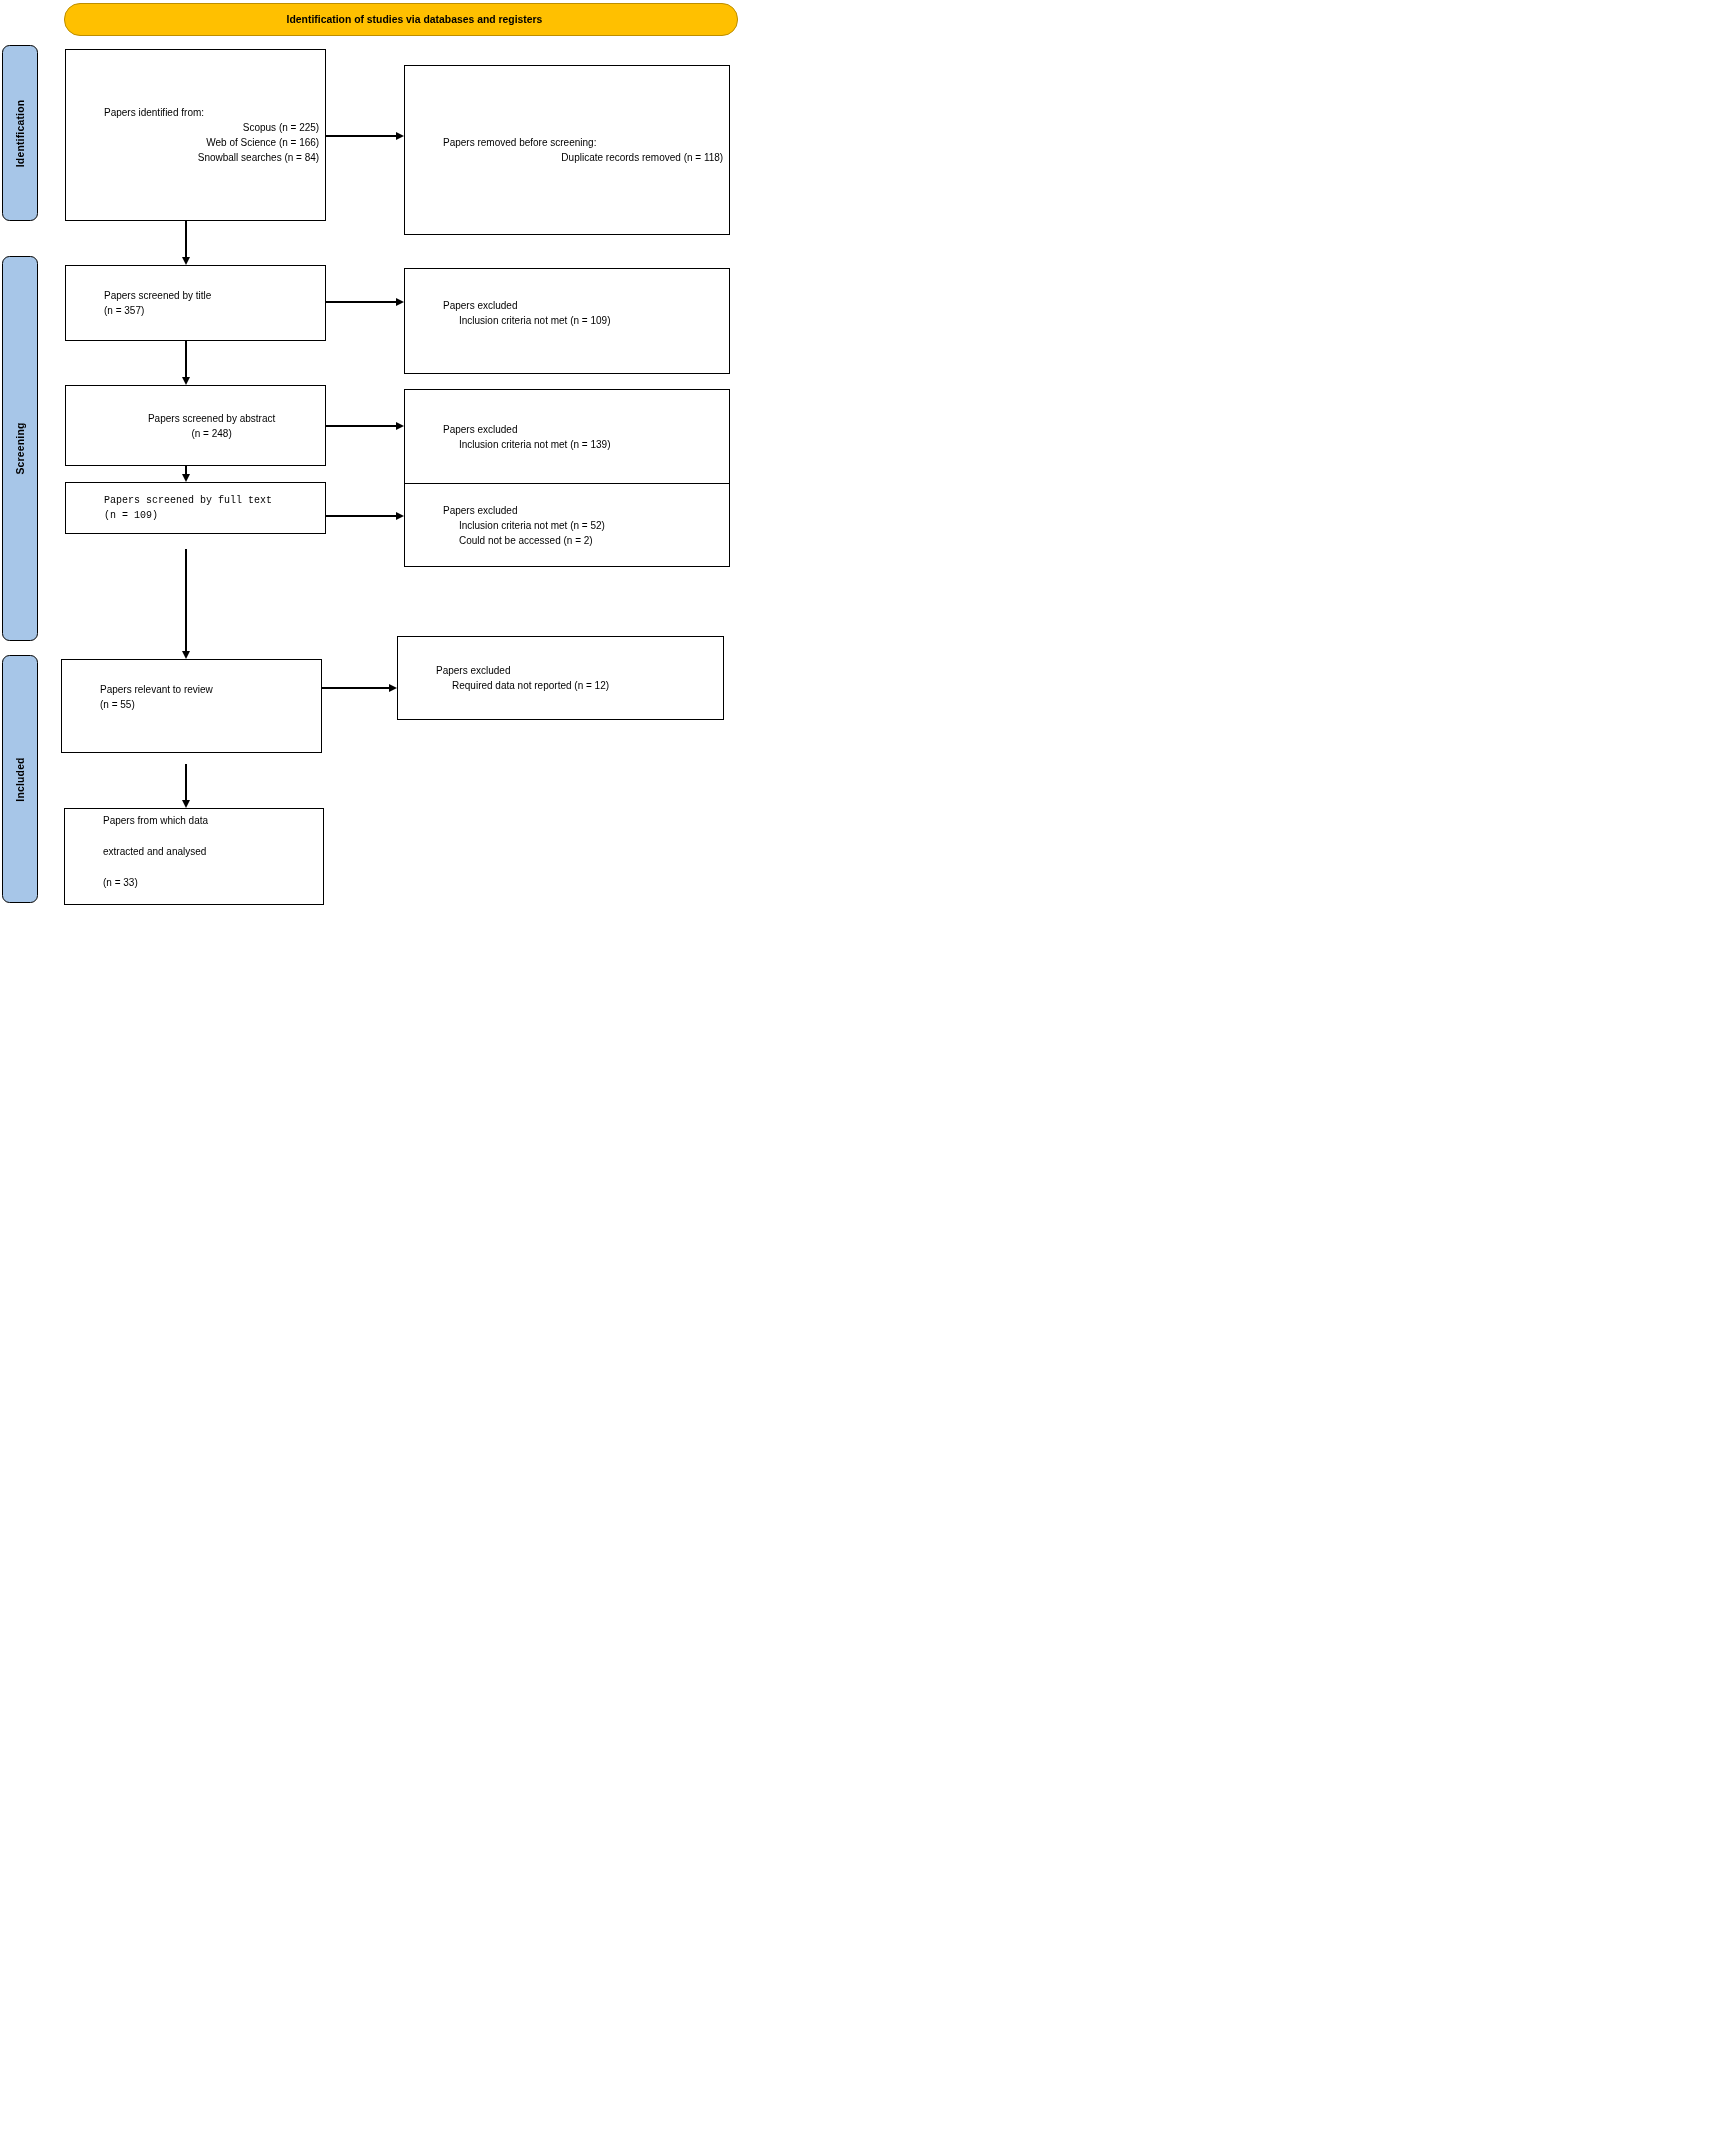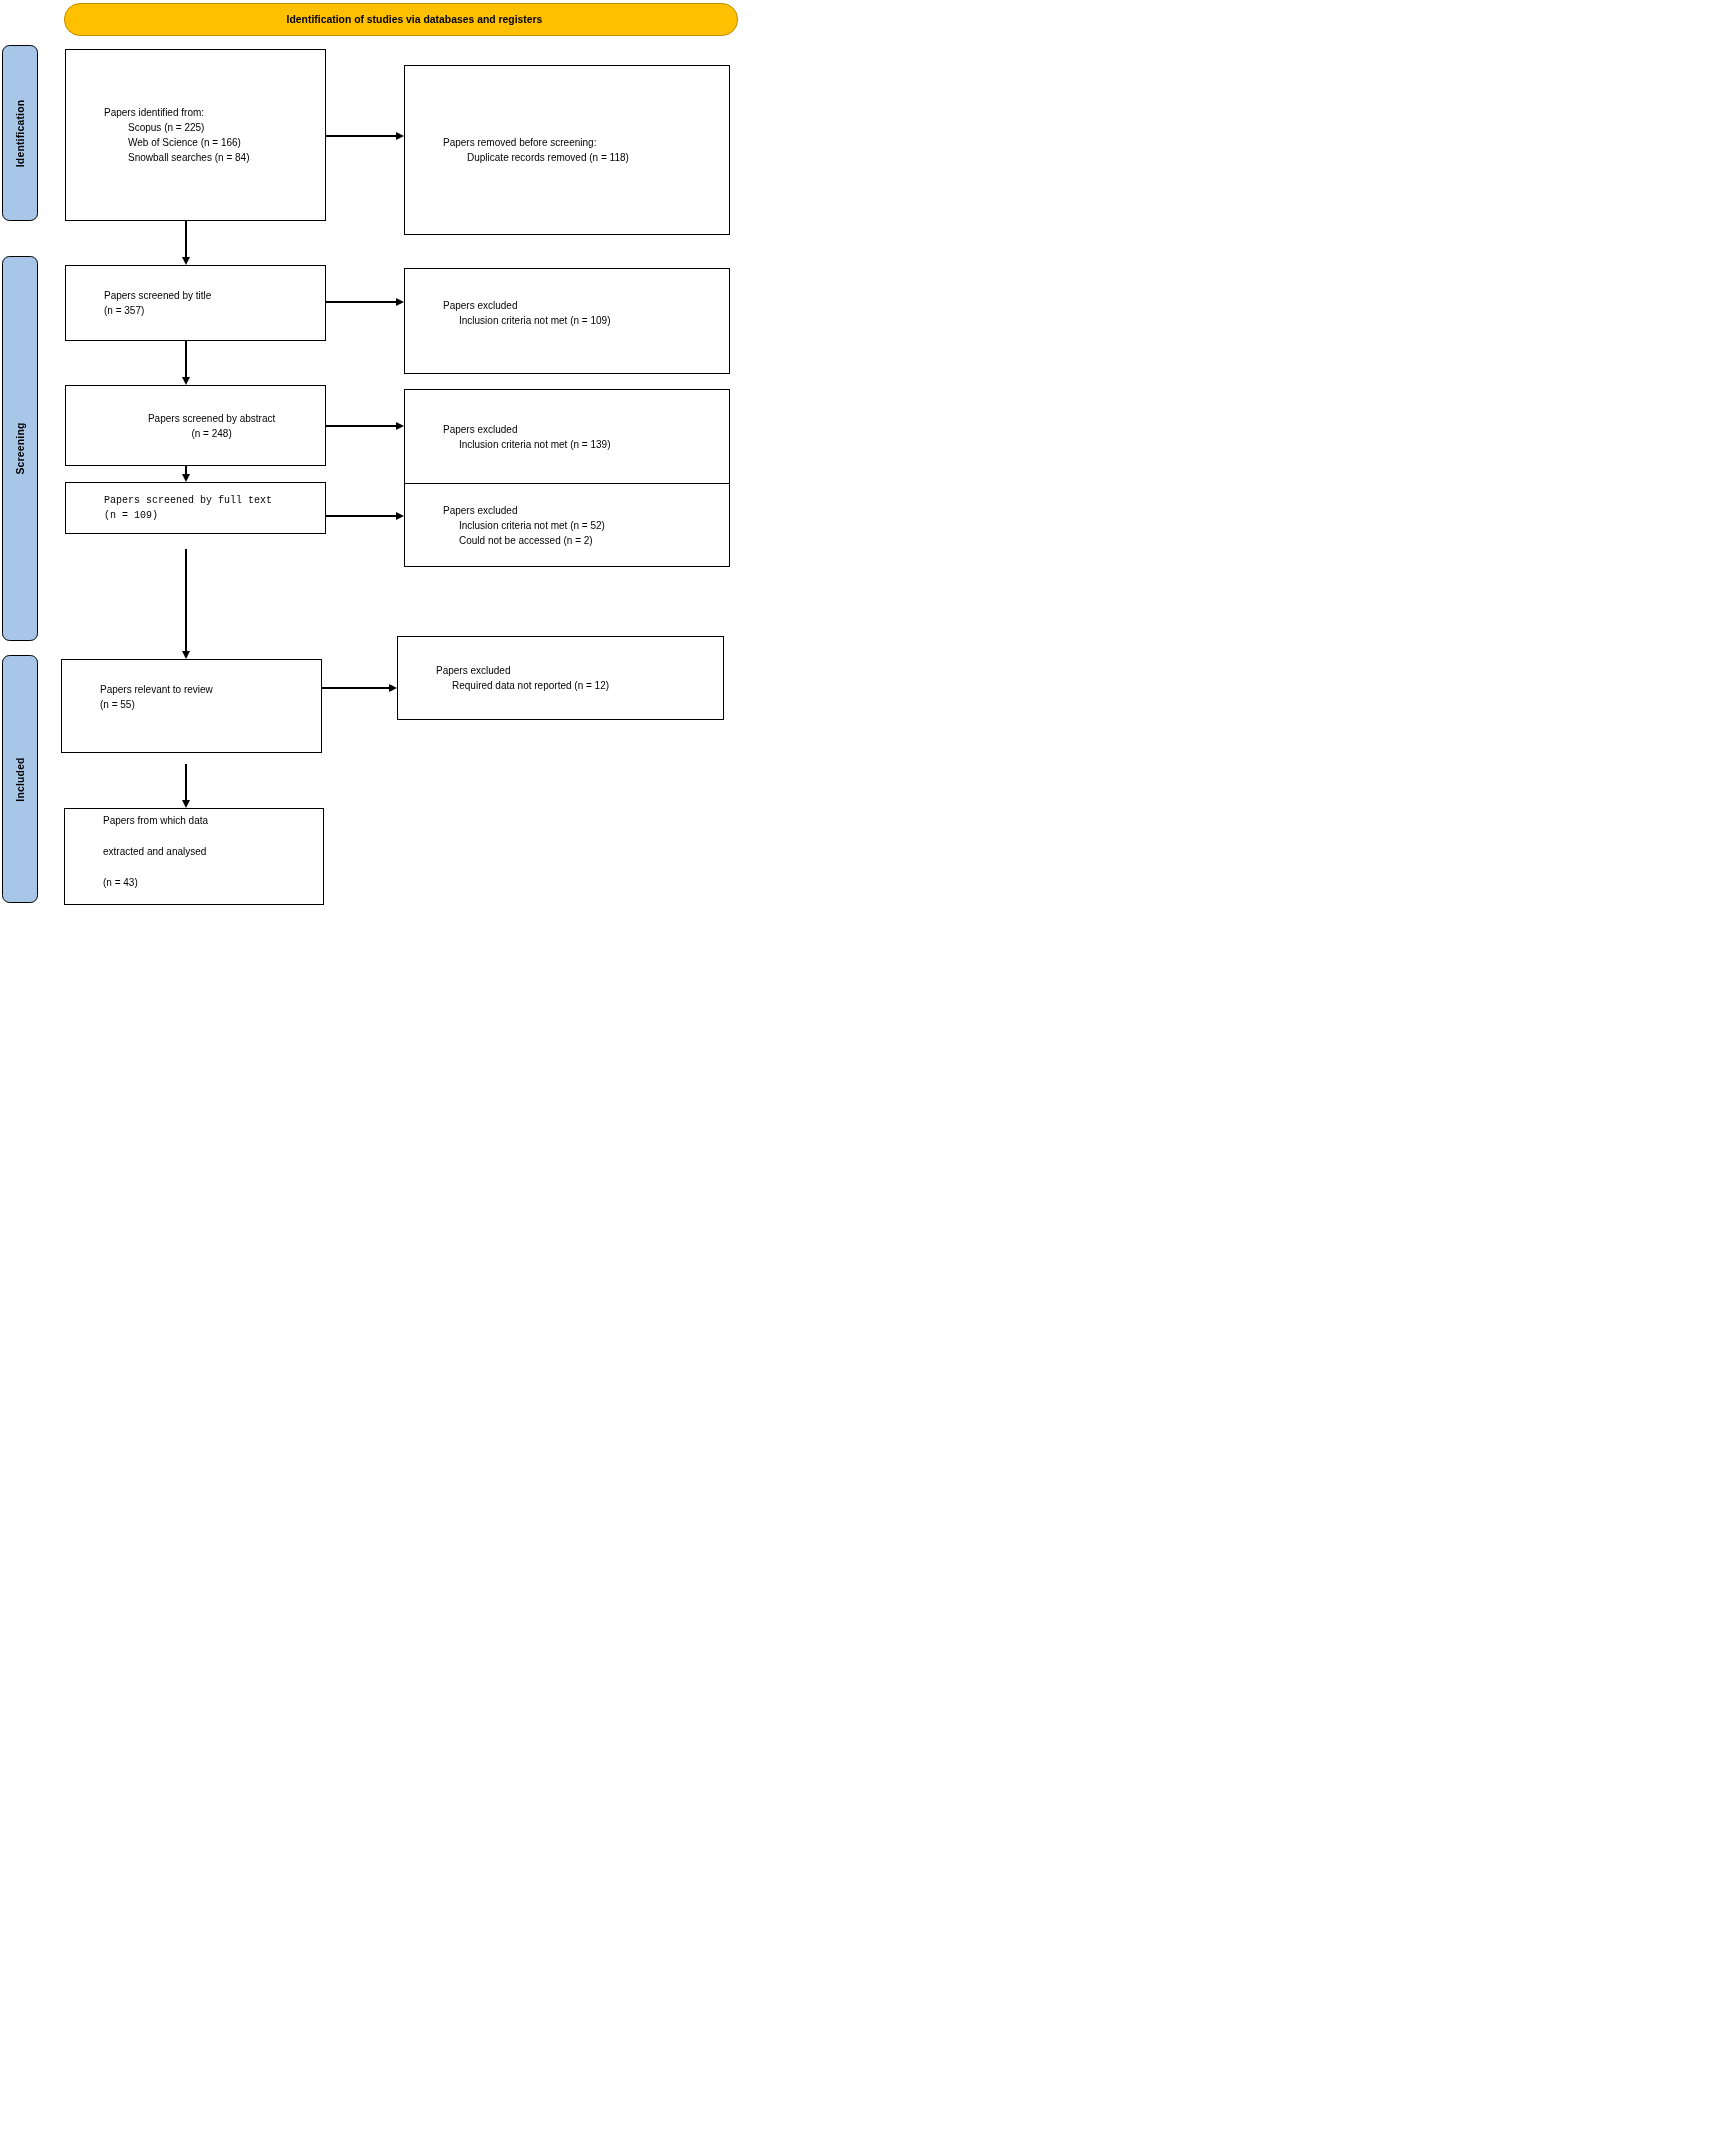--- a/index.html
+++ b/index.html
@@ -30,21 +30,21 @@
   .sb-included{top:655px;height:248px;}
 
   
   .box{
     position:absolute;background:#ffffff;border:1.7px solid #000;
     box-sizing:border-box;display:flex;flex-direction:column;justify-content:center;
     font-size:10px;line-height:1.5;
     padding:4.6px 5.8px 4.6px 14px;
   }
   .box .line{white-space:nowrap;margin-left:24px;}
-  .box .indent{padding-left:24px;}
+  .box .indent{padding-left:24px;text-align:right;}
   .box .indent-sm{padding-left:16px;}
 
   .b1{left:65px;top:49px;width:261px;height:172px;}
   .b2{left:65px;top:265px;width:261px;height:76px;}
   .b3{left:65px;top:385px;width:261px;height:81px;text-align:center;}
   .b4{left:65px;top:482px;width:261px;height:52px;font-family:Liberation Mono, monospace;}
   .b5{left:61px;top:659px;width:261px;height:94px;padding-bottom:23px;}
   .b6{left:64px;top:808px;width:260px;height:97px;padding-bottom:15px;gap:16px;}
 
   .r1{left:404px;top:65px;width:326px;height:170px;}
@@ -115,21 +115,21 @@
   </div>
 
   <div class="box b5">
     <div class="line">Papers relevant to review</div>
     <div class="line">(n = 55)</div>
   </div>
 
   <div class="box b6">
     <div class="line">Papers from which data</div>
     <div class="line">extracted and analysed</div>
-    <div class="line">(n = 43)</div>
+    <div class="line">(n = 33)</div>
   </div>
 
   <div class="box r1">
     <div class="line">Papers removed before screening:</div>
     <div class="line indent">Duplicate records removed (n = 118)</div>
   </div>
 
   <div class="box r2">
     <div class="line">Papers excluded</div>
     <div class="line indent-sm">Inclusion criteria not met (n = 109)</div>

